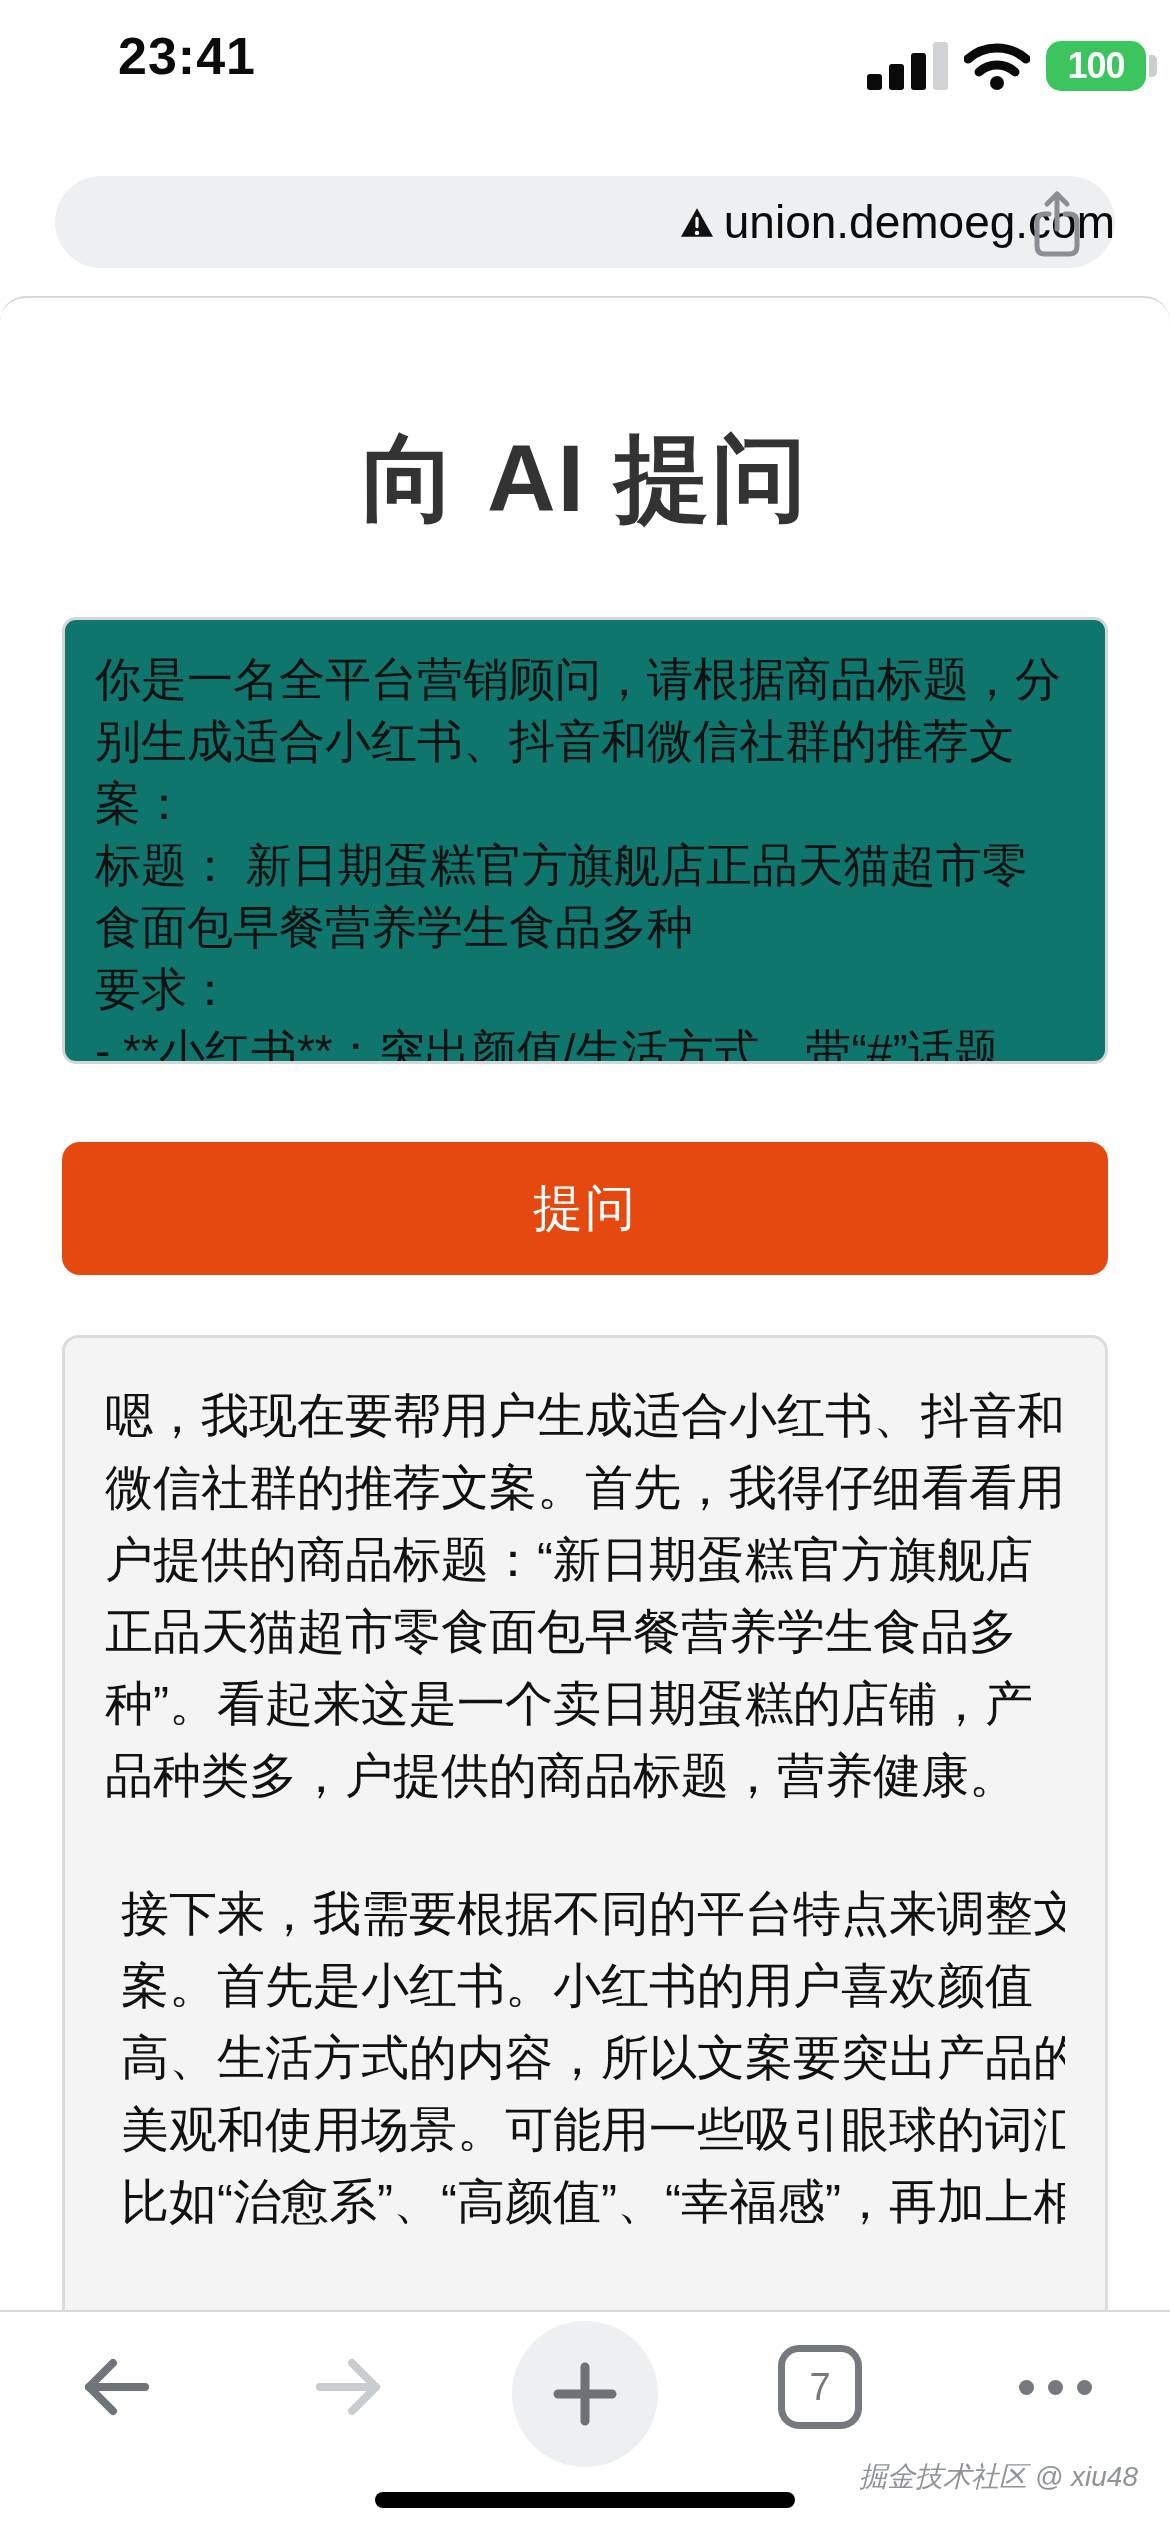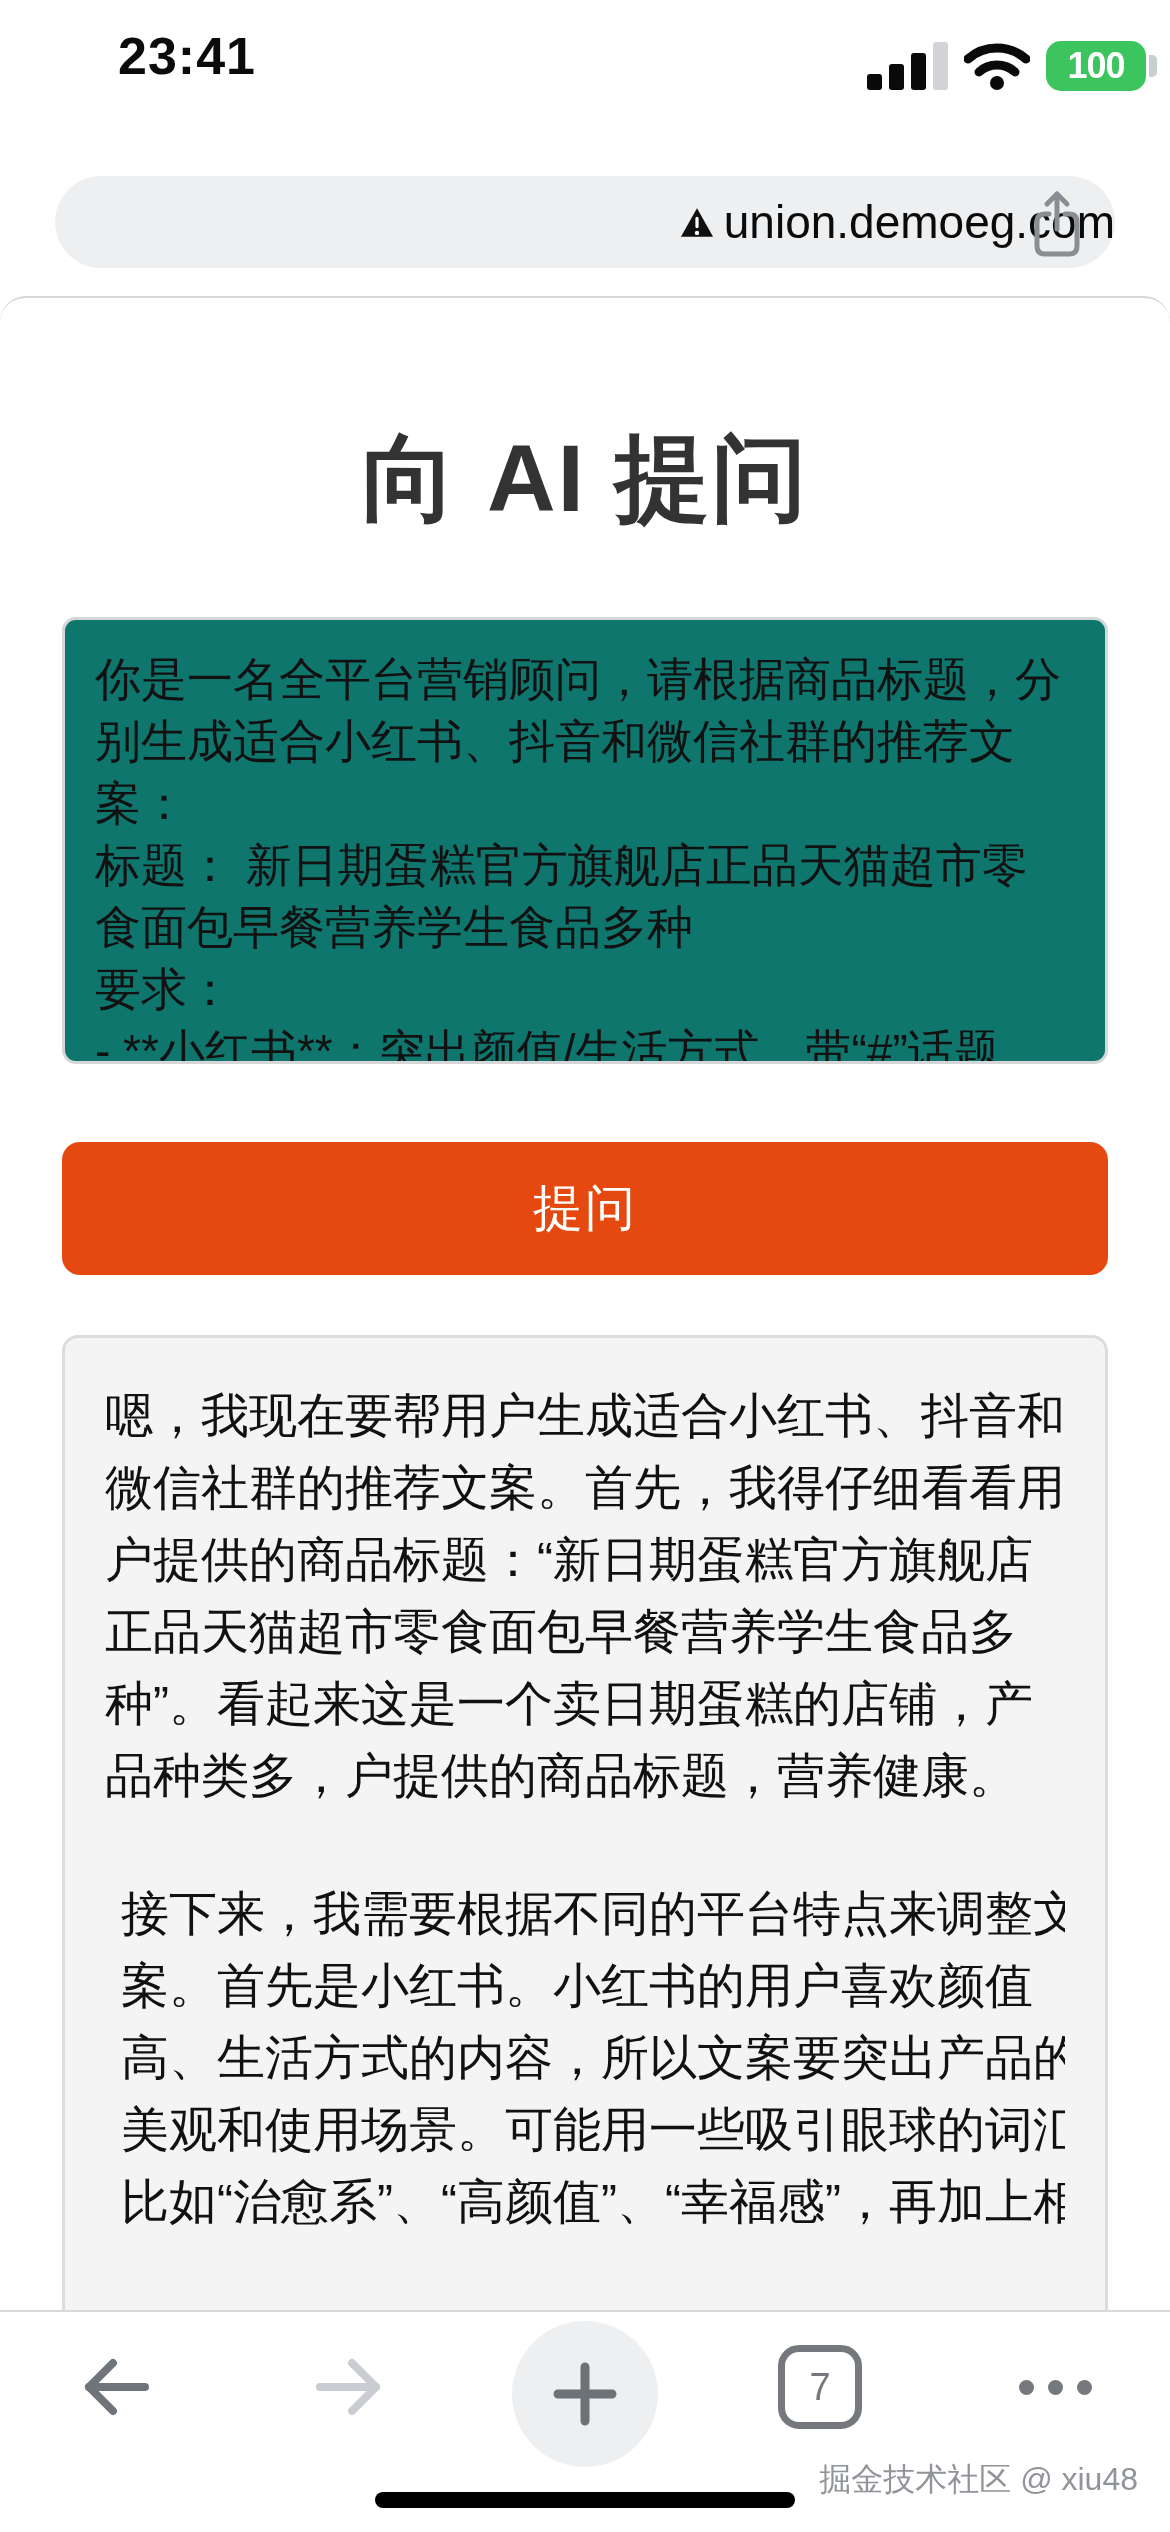--- a/index.html
+++ b/index.html
@@ -43,22 +43,22 @@
         border-top:2px solid #d8d9db;box-sizing:border-box;
         display:flex;justify-content:space-between;padding:10px 40px 0 40px;}
   .tool-slot{width:150px;height:130px;display:flex;align-items:center;justify-content:center;}
   .plus-blob{width:146px;height:146px;margin-top:14px;border-radius:50%;background:#edeff1;display:flex;align-items:center;justify-content:center;}
   .tabs-btn{width:70px;height:70px;border:7px solid #75797e;border-radius:21px;display:flex;align-items:center;justify-content:center;box-sizing:content-box;}
   .tabs-btn .count{font-size:38px;font-weight:500;color:#75797e;}
   .dots{display:flex;gap:14px;align-items:center;}
   .dots .dot{width:15px;height:15px;border-radius:50%;background:#75797e;}
   
   .home-indicator{position:absolute;left:375px;top:2492px;width:420px;height:16px;border-radius:8px;background:#000;}
-  .watermark{position:absolute;right:32px;top:2458px;font-size:32px;color:rgba(138,142,147,0.95);
-        text-shadow:0 1px 0 rgba(255,255,255,0.8);}
+  .watermark{position:absolute;right:32px;top:2458px;font-size:28px;color:rgba(138,142,147,0.95);
+        text-shadow:0 1px 0 rgba(255,255,255,0.8);font-style:italic;}
 </style>
 </head>
 <body>
 
 <div id="screen">
 
   <div class="status-bar">
     <div class="status-time">23:41</div>
     <div class="status-icons">
       <div class="signal">

